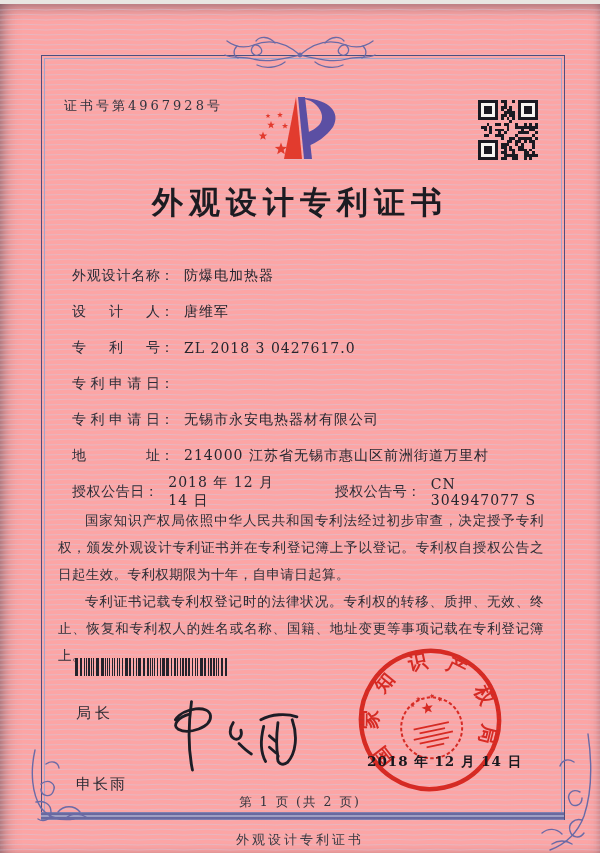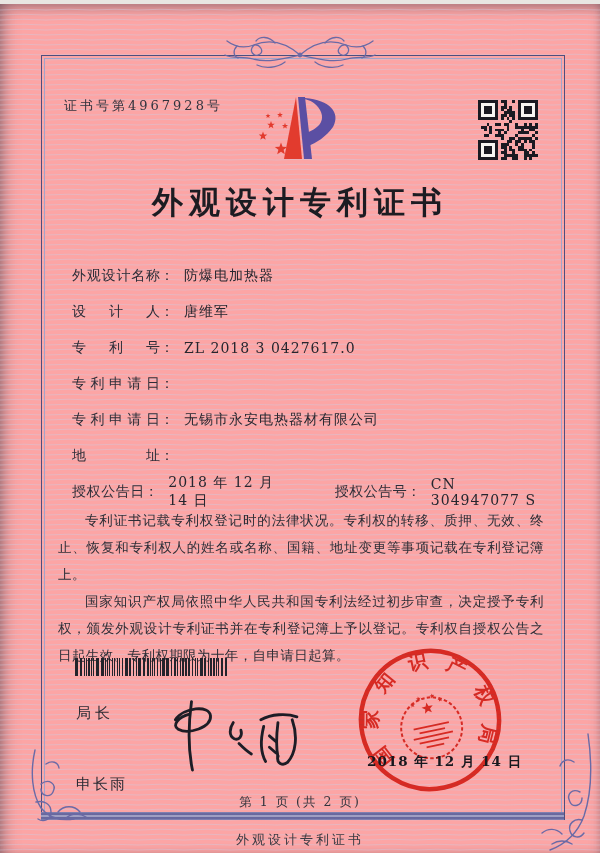--- a/index.html
+++ b/index.html
@@ -282,38 +282,39 @@
         <span class="fcolon">：</span>
     </div>
     <div class="field-row">
       <span class="flabel">专利申请日</span>
         <span class="fcolon">：</span>
       <span class="fvalue">无锡市永安电热器材有限公司</span>
     </div>
     <div class="field-row">
       <span class="flabel">地址</span>
         <span class="fcolon">：</span>
+      <span class="fvalue">214000 江苏省无锡市惠山区前洲街道万里村</span>
     </div>
     <div class="field-row">
       <span class="grant-pair">
         <span class="flabel">授权公告日</span>
           <span class="fcolon">：</span>
         <span class="fvalue">2018 年 12 月 14 日</span>
       </span>
       <span class="grant-pair">
         <span class="flabel">授权公告号</span>
           <span class="fcolon">：</span>
         <span class="fvalue">CN 304947077 S</span>
       </span>
     </div>
   </div>
 
   <div class="paras">
+    <p>国家知识产权局依照中华人民共和国专利法经过初步审查，决定授予专利权，颁发外观设计专利证书并在专利登记簿上予以登记。专利权自授权公告之日起生效。专利权期限为十年，自申请日起算。</p>
     <p>专利证书记载专利权登记时的法律状况。专利权的转移、质押、无效、终止、恢复和专利权人的姓名或名称、国籍、地址变更等事项记载在专利登记簿上。</p>
-    <p>国家知识产权局依照中华人民共和国专利法经过初步审查，决定授予专利权，颁发外观设计专利证书并在专利登记簿上予以登记。专利权自授权公告之日起生效。专利权期限为十年，自申请日起算。</p>
   </div>
 
   <svg class="barcode" id="barcode" width="156" height="18" viewBox="0 0 156 18">
       <rect x="0" y="0" width="3" height="18" fill="#23232b"></rect>
       <rect x="5" y="0" width="2" height="18" fill="#23232b"></rect>
       <rect x="9" y="0" width="1" height="18" fill="#23232b"></rect>
       <rect x="11" y="0" width="1" height="18" fill="#23232b"></rect>
       <rect x="13" y="0" width="2" height="18" fill="#23232b"></rect>
       <rect x="16" y="0" width="1" height="18" fill="#23232b"></rect>
       <rect x="18" y="0" width="1" height="18" fill="#23232b"></rect>

